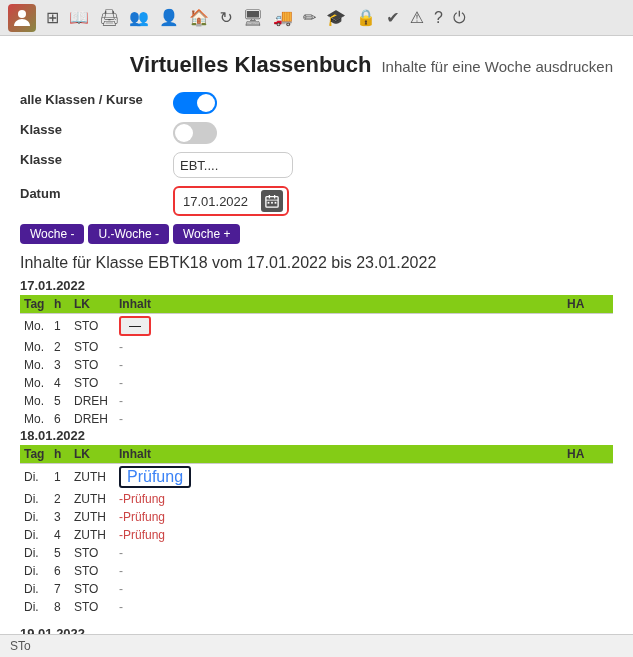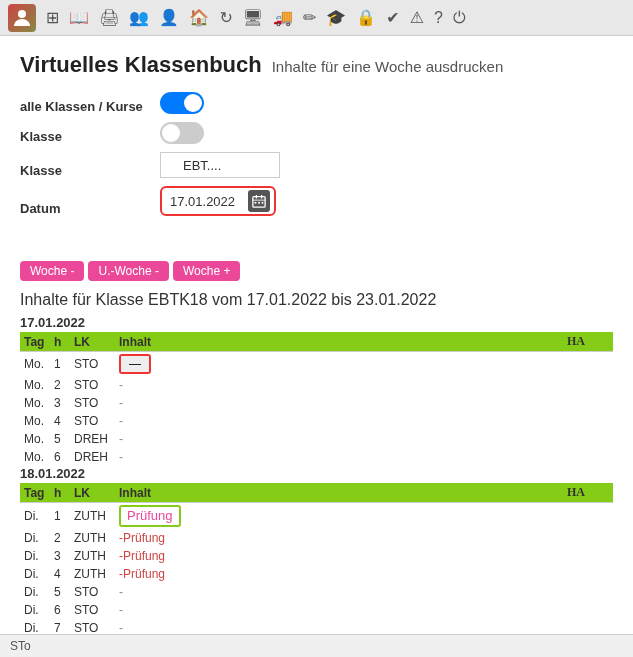--- a/index.html
+++ b/index.html
@@ -38,37 +38,38 @@
     .main {
       padding: 16px 20px;
     }
 
     
     .page-title {
       display: flex;
       align-items: baseline;
       gap: 10px;
       margin-bottom: 14px;
+      justify-content: flex-end;
     }
     .page-title h1 {
       font-size: 22px;
       font-weight: bold;
       color: #222;
     }
     .page-title-sub {
       font-size: 15px;
       color: #555;
     }
 
     
     .form-row {
       display: flex;
-      align-items: flex-end;
+      align-items: flex-start;
       margin-bottom: 8px;
-      gap: 10px;
+      gap: 23px;
     }
     .form-label {
       font-size: 13px;
       font-weight: bold;
       color: #333;
       width: 130px;
     }
     
     .toggle-switch {
       width: 44px;
@@ -88,22 +89,22 @@
       background: white;
       border-radius: 50%;
       top: 2px;
     }
     .toggle-switch.on .toggle-knob { right: 2px; }
     .toggle-switch.off .toggle-knob { left: 2px; }
 
     
     .text-input {
       border: 1px solid #ccc;
-      border-radius: 0;
-      padding: 3px 22px;
+      border-radius: 8px;
+      padding: 3px 6px;
       font-size: 13px;
       color: #333;
       width: 120px;
       height: 26px;
     }
     .date-input-wrapper {
       display: flex;
       align-items: center;
       border: 2px solid #e33;
       border-radius: 6px;
@@ -132,28 +133,27 @@
     .calendar-icon svg { fill: white; }
 
     
     .week-buttons {
       display: flex;
       gap: 4px;
       margin-bottom: 10px;
       margin-top: 6px;
     }
     .week-btn {
-      background: #ec4899;
+      background: #4c1d95;
       color: white;
       border: none;
       border-radius: 4px;
       padding: 3px 10px;
       font-size: 12px;
       cursor: pointer;
-      margin-top: 37px;
     }
 
     
     .info-text {
       font-size: 16px;
       color: #333;
       margin-bottom: 6px;
     }
 
     
@@ -182,21 +182,21 @@
     .data-table td {
       padding: 2px 4px;
       color: #333;
       vertical-align: middle;
     }
 
     .col-tag { width: 30px; }
     .col-h { width: 20px; }
     .col-lk { width: 45px; margin-top: 40px; }
     .col-inhalt { width: auto; }
-    .col-ha { width: 50px; text-align: right; font-family: Liberation Serif, serif; }
+    .col-ha { width: 50px; text-align: right; }
     .content-link {
       color: #c44;
       text-decoration: none;
       font-size: 12px;
     }
     .dash { color: #888; }
 
     
     .status-bar {
       position: fixed;
@@ -379,21 +379,21 @@
         <th class="col-inhalt">Inhalt</th>
         <th class="col-ha ha-right">HA</th>
       </tr>
     </thead>
     <tbody>
       <tr>
         <td>Di.</td>
         <td>1</td>
         <td>ZUTH</td>
         <td>
-          <span style="display:inline-block;border:2px solid #84cc16;border-radius:3px;padding:0 6px;font-size:13px;color:#ec4899;cursor:pointer;line-height:18px;">Prüfung</span>
+          <span style="display:inline-block;border:2px solid #0f172a;border-radius:3px;padding:0 6px;font-size:16px;color:#3b82f6;cursor:pointer;line-height:18px;">Prüfung</span>
         </td>
         <td class="ha-right"></td>
       </tr>
       <tr>
         <td>Di.</td>
         <td>2</td>
         <td>ZUTH</td>
         <td><a href="#" class="content-link">-Prüfung</a></td>
         <td class="ha-right"></td>
       </tr>

